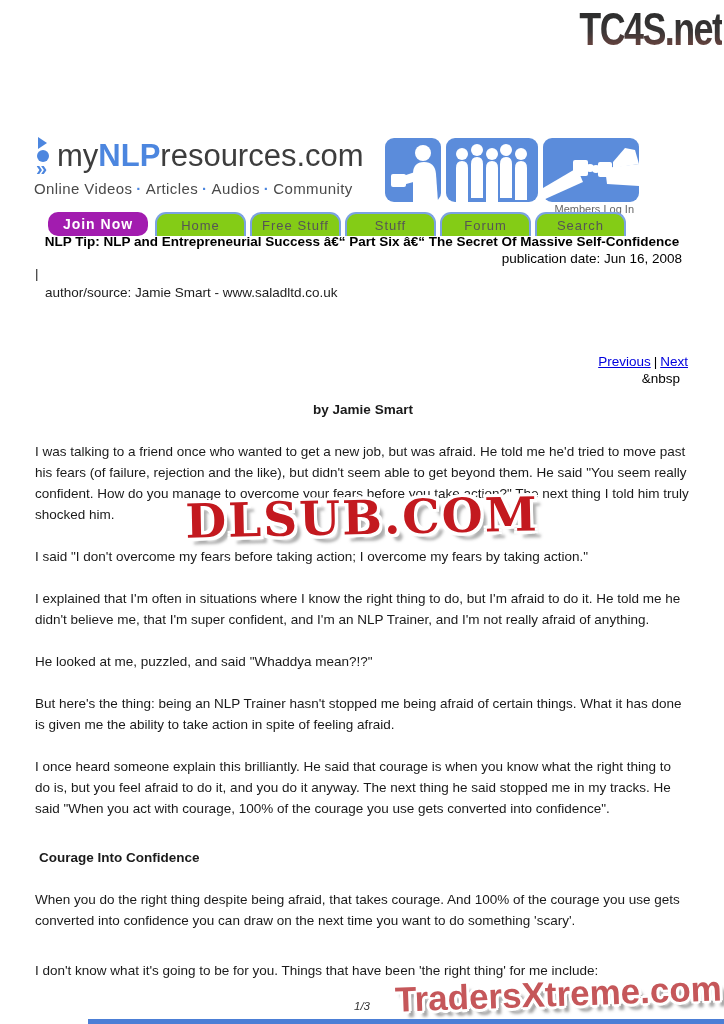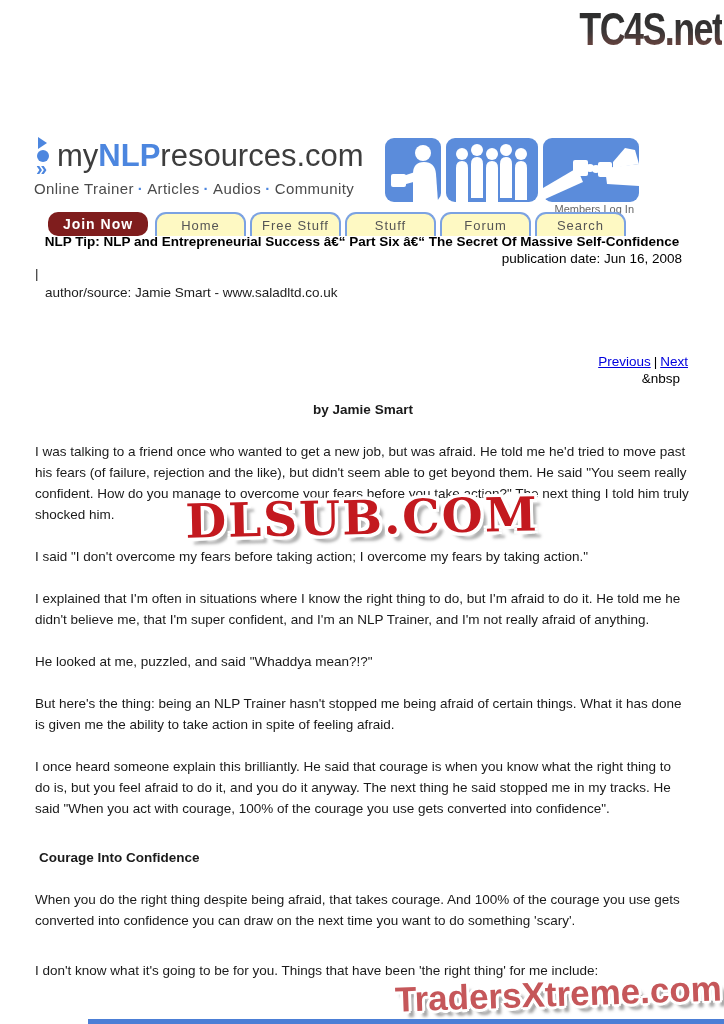--- a/index.html
+++ b/index.html
@@ -45,28 +45,28 @@
   .banner svg { display:block; }
 
   .members { position:absolute; left:548px; top:203px; width:86px; text-align:right;
     font-size:11px; color:#666; }
 
   
   .nav { position:absolute; left:48px; top:212px; display:flex; }
   .tab {
     width:91px; height:24px; margin-right:4px;
     border:2px solid #7ba2e2; border-bottom:none;
-    border-radius:11px 11px 0 0; background:#fef9c3;
+    border-radius:11px 11px 0 0; background:#84cc16;
     font-size:13px; color:#555; letter-spacing:1px;
     display:flex; align-items:center; justify-content:center;
     cursor:pointer; white-space:nowrap;
   }
   .tab-join {
     width:100px; height:24px; margin-right:7px;
-    background:#7f1d1d; border-radius:10px;
+    background:#a21caf; border-radius:10px;
     color:#fff; font-weight:bold; font-size:14px; letter-spacing:1px;
     display:flex; align-items:center; justify-content:center; cursor:pointer;
   }
 
   
   .title { position:absolute; left:20px; right:20px; top:234px; text-align:center;
     font-size:13.5px; font-weight:bold; color:#000; }
   .pubdate { position:absolute; top:251px; right:42px; font-size:13.5px; color:#000; }
   .pipe { position:absolute; left:35px; top:266px; font-size:13.5px; }
   .author { position:absolute; left:45px; top:285px; font-size:13.5px; }
@@ -121,21 +121,21 @@
 
   <div class="logo-block">
     <div class="logo-row">
       <div class="logo-icon">
         <span class="li-tri"></span>
         <span class="li-dot"></span>
         <span class="li-chev">»</span>
       </div>
       <div class="logo-text"><span>my</span><span class="nlp">NLP</span><span>resources.com</span></div>
     </div>
-    <div class="tagline"><span>Online Trainer</span><span class="sep">·</span><span>Articles</span><span class="sep">·</span><span>Audios</span><span class="sep">·</span><span>Community</span></div>
+    <div class="tagline"><span>Online Videos</span><span class="sep">·</span><span>Articles</span><span class="sep">·</span><span>Audios</span><span class="sep">·</span><span>Community</span></div>
   </div>
 
   <div class="banners">
     <div class="banner">
       <svg width="56" height="64" viewBox="0 0 56 64">
         <g fill="#ffffff">
           <circle cx="38" cy="15" r="8"></circle>
           <path d="M28 64 L28 36 Q28 24 39 24 Q50 24 51 36 L53 64 Z"></path>
           <path d="M30 34 L12 40 L14 48 L32 43 Z"></path>
           <rect x="6" y="36" width="15" height="13" rx="2"></rect>
@@ -203,15 +203,16 @@
     <p>But here's the thing: being an NLP Trainer hasn't stopped me being afraid of certain things. What it has done is given me the ability to take action in spite of feeling afraid.</p>
     <p>I once heard someone explain this brilliantly. He said that courage is when you know what the right thing to do is, but you feel afraid to do it, and you do it anyway. The next thing he said stopped me in my tracks. He said "When you act with courage, 100% of the courage you use gets converted into confidence".</p>
     <div class="sect-head">Courage Into Confidence</div>
     <p>When you do the right thing despite being afraid, that takes courage. And 100% of the courage you use gets converted into confidence you can draw on the next time you want to do something 'scary'.</p>
     <p class="p-gap">I don't know what it's going to be for you. Things that have been 'the right thing' for me include:</p>
   </div>
 
   <div class="dlsub">DLSUB.COM</div>
   <div class="tradersx">TradersXtreme.com</div>
 
+  <div class="pagenum">1/3</div>
   <div class="bottom-bar"></div>
 
 </div>
 
 </body></html>

